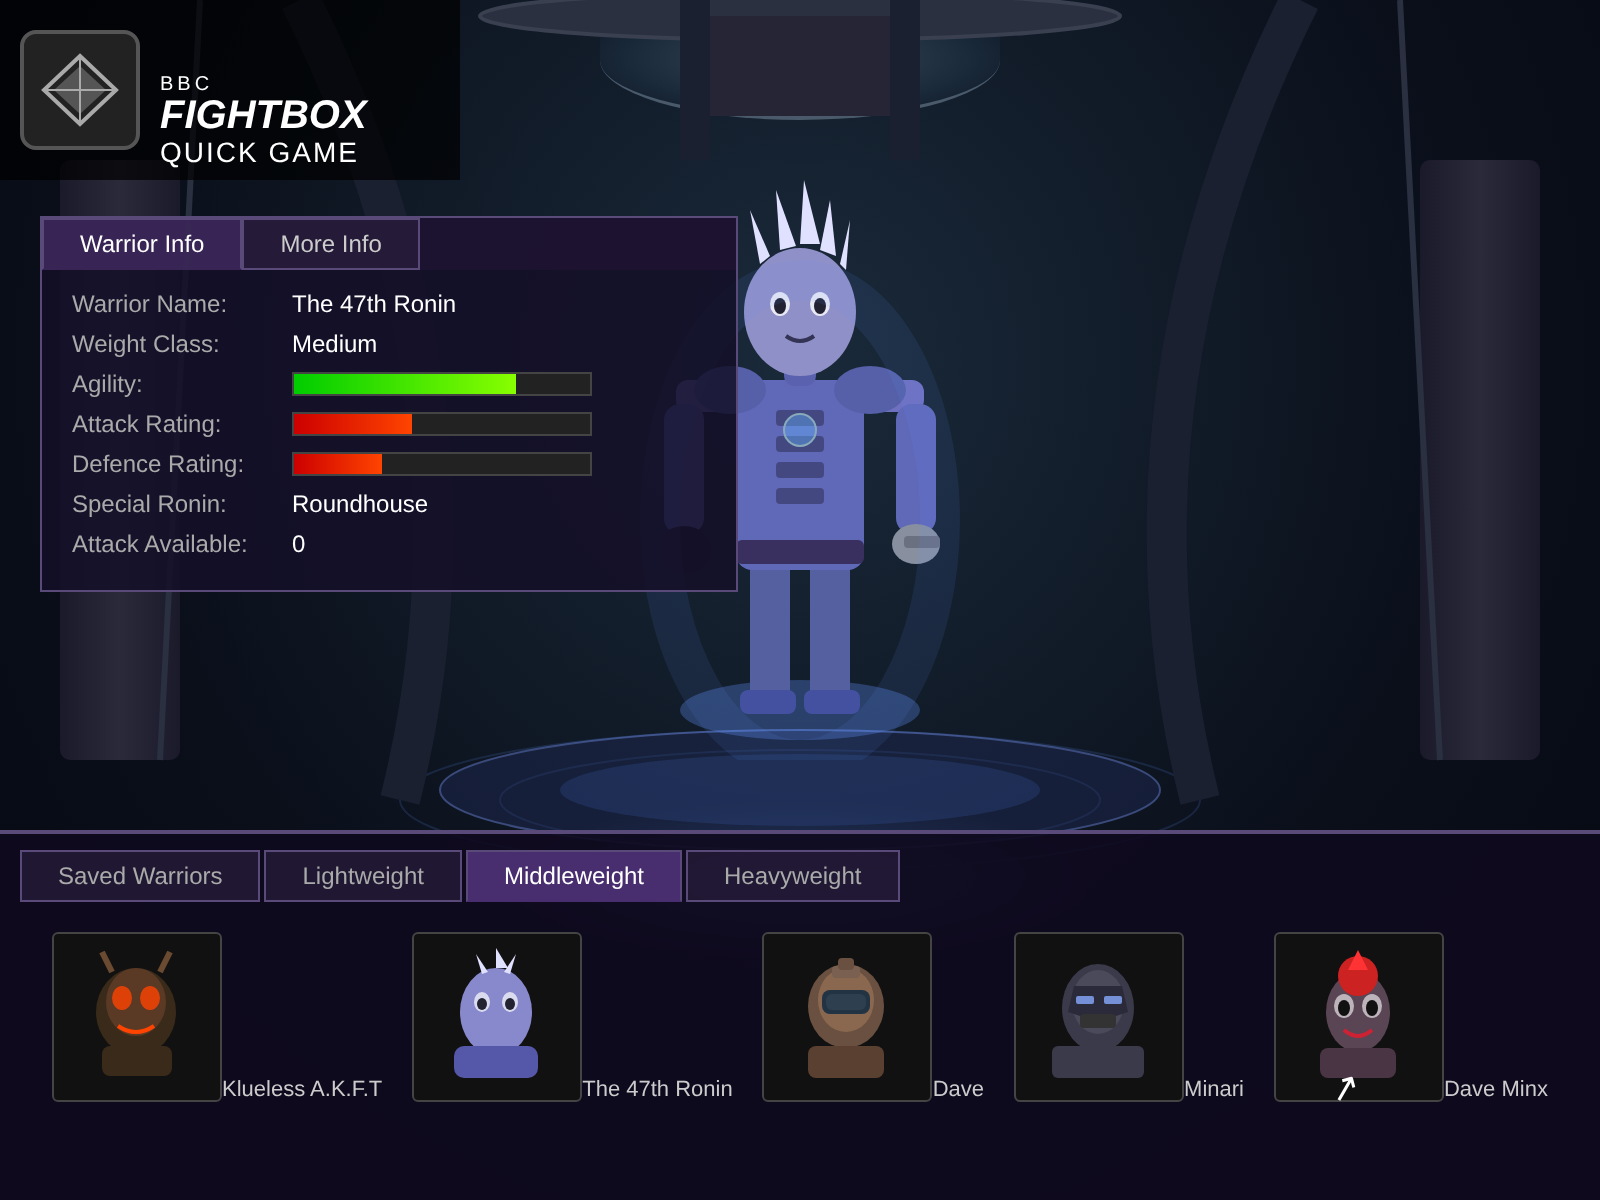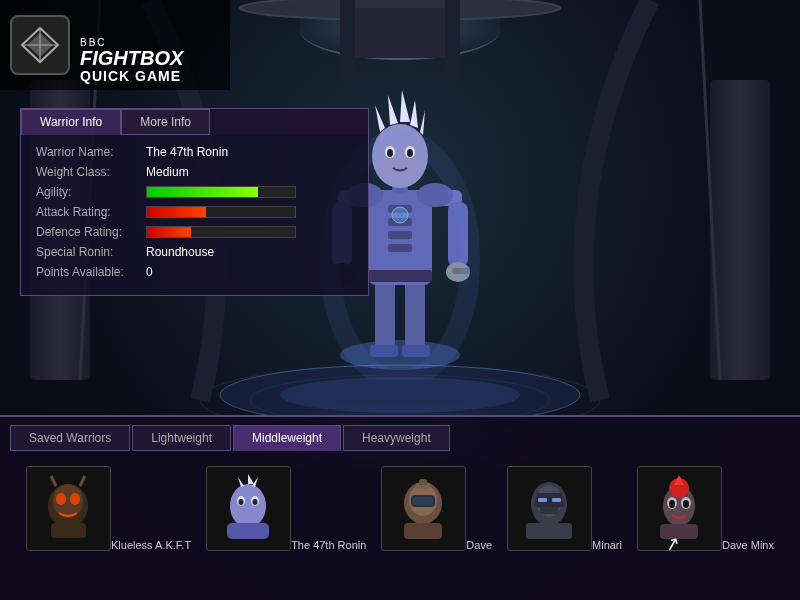--- a/index.html
+++ b/index.html
@@ -113,21 +113,21 @@
       color: #fff;
       font-size: 20px;
       font-weight: bold;
       font-style: italic;
       line-height: 1;
     }
 
     .quickgame-text {
       color: #fff;
       font-size: 14px;
-      font-weight: bold;
+      font-weight: normal;
       letter-spacing: 1px;
     }
 
     
     .info-panel {
       position: absolute;
       top: 108px;
       left: 20px;
       width: 349px;
       background: rgba(20, 15, 40, 0.85);
@@ -442,21 +442,21 @@
       <span class="info-label">Defence Rating:</span>
       <div class="stat-bar-container">
         <div class="stat-bar-defence"></div>
       </div>
     </div>
     <div class="info-row">
       <span class="info-label">Special Ronin:</span>
       <span class="info-value">Roundhouse</span>
     </div>
     <div class="info-row">
-      <span class="info-label">Points Available:</span>
+      <span class="info-label">Attack Available:</span>
       <span class="info-value">0</span>
     </div>
   </div>
 </div>
 
 <div class="bottom-panel">
   <div class="bottom-tabs">
     <div class="bottom-tab">Saved Warriors</div>
     <div class="bottom-tab">Lightweight</div>
     <div class="bottom-tab active">Middleweight</div>

